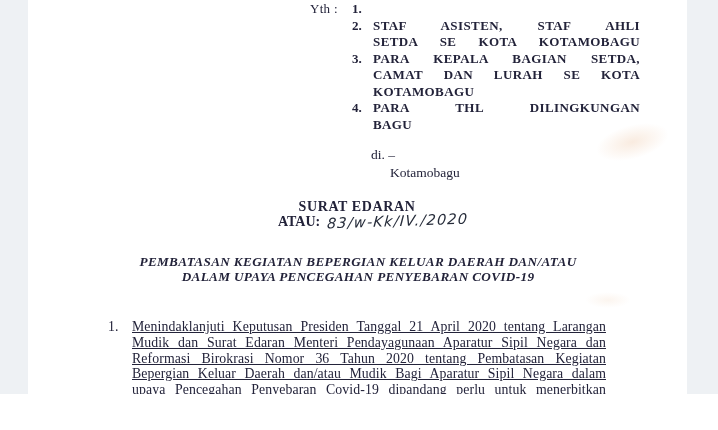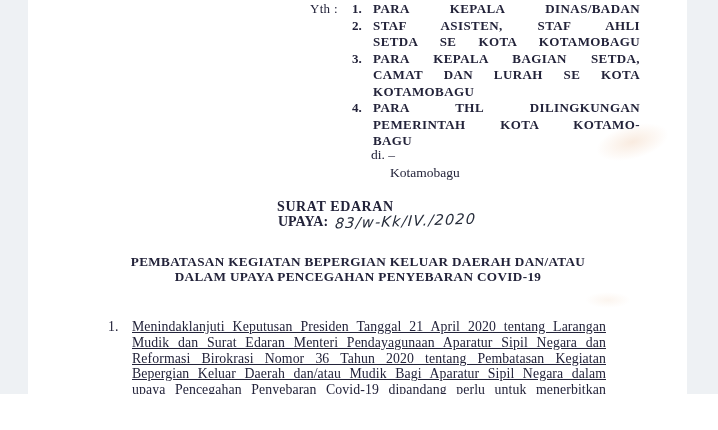--- a/index.html
+++ b/index.html
@@ -81,20 +81,21 @@
     line-height: 17.5px;
     margin-left: 16px;
   }
   .place-city { margin-left: 19px; }
 
   
   .doc-title {
     position: absolute;
     left: 277px; top: 199px;
     width: 160px;
+    text-align: center;
     font-weight: 700;
     font-size: 14px;
     letter-spacing: 0.6px;
   }
   .doc-number {
     position: absolute;
     left: 278px; top: 213px;
     font-weight: 700;
     font-size: 14px;
     white-space: nowrap;
@@ -114,20 +115,21 @@
   
   .subject {
     position: absolute;
     left: 103px; top: 254px;
     width: 510px;
     text-align: center;
     font-weight: 700;
     font-size: 13.2px;
     line-height: 15.3px;
     letter-spacing: 0.35px;
+    font-style: italic;
   }
 
   
   .body-item {
     position: absolute;
     left: 108px; top: 319px;
     width: 502px;
     display: flex;
     font-size: 13.8px;
     line-height: 15.8px;
@@ -149,21 +151,20 @@
   <div class="edge right"></div>
   <div class="smudge s1"></div>
   <div class="smudge s2"></div>
 
   <div class="recipient">
     <span class="yth">Yth :</span>
     <div class="rlist">
       <div class="ritem">
         <span class="rnum">1.</span>
         <div class="rlines">
-          <div class="rline spread">PARA KEPALA DINAS/BADAN</div>
         </div>
       </div>
       <div class="ritem">
         <span class="rnum">2.</span>
         <div class="rlines">
           <div class="rline spread">STAF ASISTEN, STAF AHLI</div>
           <div class="rline spread">SETDA SE KOTA KOTAMOBAGU</div>
         </div>
       </div>
       <div class="ritem">
@@ -171,36 +172,35 @@
         <div class="rlines">
           <div class="rline spread">PARA KEPALA BAGIAN SETDA,</div>
           <div class="rline spread">CAMAT DAN LURAH SE KOTA</div>
           <div class="rline">KOTAMOBAGU</div>
         </div>
       </div>
       <div class="ritem">
         <span class="rnum">4.</span>
         <div class="rlines">
           <div class="rline spread">PARA THL DILINGKUNGAN</div>
-          <div class="rline spread">PEMERINTAH KOTA KOTAMO-</div>
           <div class="rline">BAGU</div>
         </div>
       </div>
     </div>
   </div>
 
   <div class="place">
     <div>di. –</div>
     <div class="place-city">Kotamobagu</div>
   </div>
 
   <div class="doc-title">SURAT EDARAN</div>
 
   <div class="doc-number">
-    <span class="num-label">UPAYA:</span><span class="num-hand">83/w-Kk/IV./2020</span>
+    <span class="num-label">ATAU:</span><span class="num-hand">83/w-Kk/IV./2020</span>
   </div>
 
   <div class="subject">
     <div>PEMBATASAN KEGIATAN BEPERGIAN KELUAR DAERAH DAN/ATAU</div>
     <div>DALAM UPAYA PENCEGAHAN PENYEBARAN COVID-19</div>
   </div>
 
   <div class="body-item">
     <span class="bnum">1.</span>
     <div class="btext">Menindaklanjuti Keputusan Presiden Tanggal 21 April 2020 tentang Larangan Mudik dan Surat Edaran Menteri Pendayagunaan Aparatur Sipil Negara dan Reformasi Birokrasi Nomor 36 Tahun 2020 tentang Pembatasan Kegiatan Bepergian Keluar Daerah dan/atau Mudik Bagi Aparatur Sipil Negara dalam upaya Pencegahan Penyebaran Covid-19 dipandang perlu untuk menerbitkan Surat Edaran Walikota Kotamobagu yang berkaitan dengan Kegiatan Bepergian Keluar Daerah dan/atau Mudik Bagi Aparatur</div>

